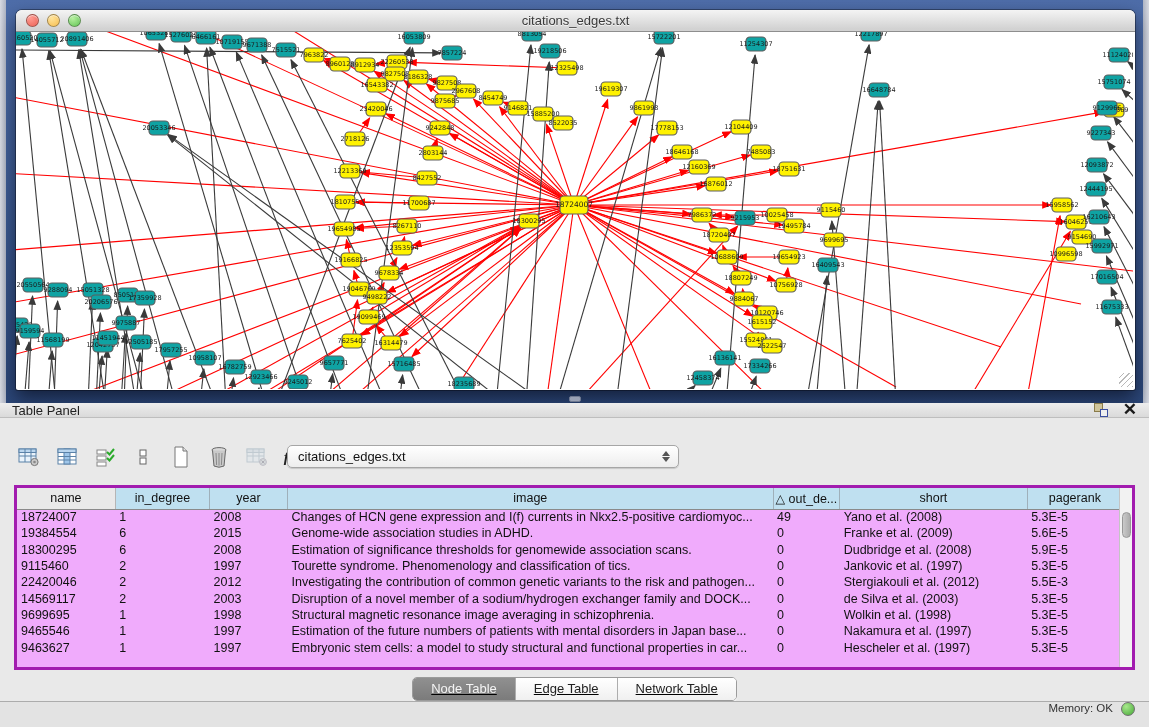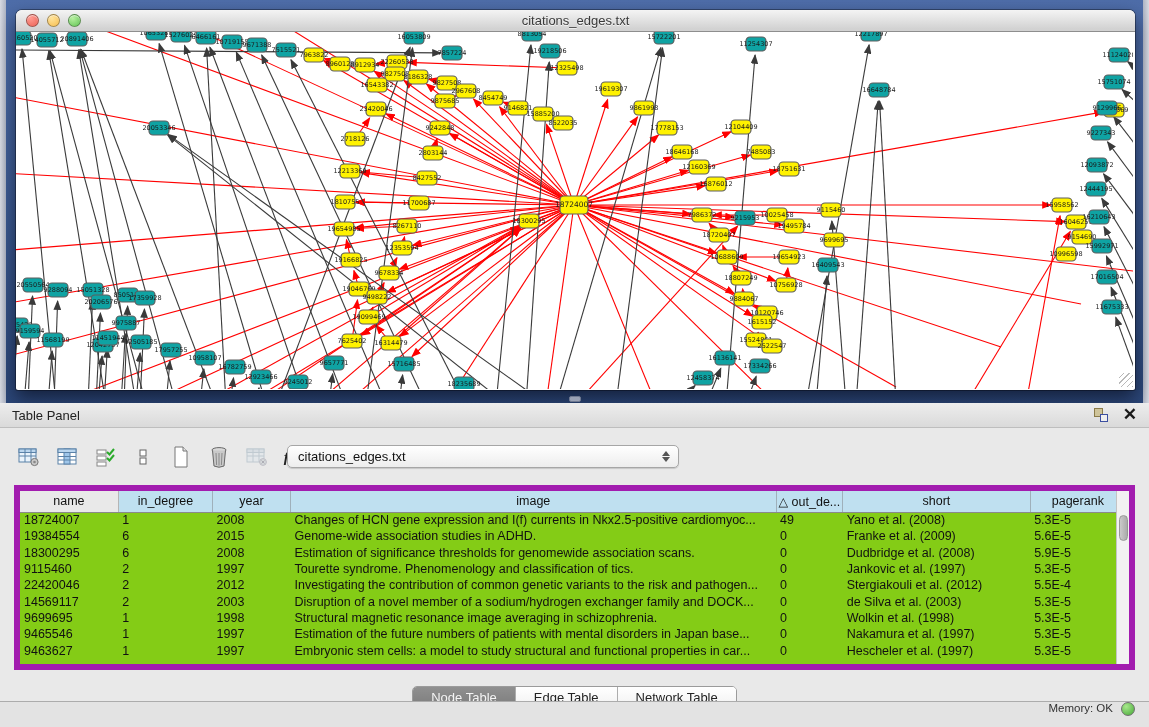--- a/index.html
+++ b/index.html
@@ -34,21 +34,21 @@
                      overflow:hidden; border-radius:0 0 2px 2px; }
   .net-canvas-wrap svg { display:block; }
   .resize-grip { position:absolute; right:2px; bottom:2px; width:14px; height:14px;
      background:repeating-linear-gradient(135deg,transparent 0 3px,#B9B9B9 3px 4px); }
   .splitter-handle { position:absolute; left:569px; top:396px; width:12px; height:6px;
      background:#9AA2B5; border:1px solid #6E7890; border-radius:2px; }
 
   
   .table-panel { position:absolute; left:0; top:403px; width:1149px; height:324px;
                  background:#E9E9E9; }
-  .tp-header { position:relative; height:25px;
+  .tp-header { position:relative; height:15px;
                background:linear-gradient(180deg,#EDEDED,#DADADA);
                border-bottom:1px solid #BEBEBE; display:flex; align-items:center; }
   .tp-title { margin-left:12px; font-size:13px; color:#222; }
   .tp-header .spacer { flex:1; }
   .float-icon { width:16px; height:16px; position:relative; margin-right:14px; cursor:pointer; }
   .float-icon .sq1 { position:absolute; left:1px; top:1px; width:9px; height:9px;
                      border:1.5px solid #8A7B49; background:#CFC49A; }
   .float-icon .sq2 { position:absolute; right:1px; bottom:1px; width:8px; height:8px;
                      border:1.5px solid #3C4FA0; background:#EFEFEF; }
   .close-icon { font-size:17px; font-weight:bold; color:#1A1A1A; margin-right:12px;
@@ -69,36 +69,36 @@
            font-size:13px; color:#111; cursor:pointer; }
   .combo .val { margin-left:10px; flex:1; }
   .combo .arrows { width:16px; margin-right:4px; display:flex; flex-direction:column;
                    align-items:center; gap:1px; }
   .combo .arrows i { width:0; height:0; border-left:4px solid transparent;
                      border-right:4px solid transparent; }
   .combo .arrows i.up { border-bottom:5px solid #555; }
   .combo .arrows i.dn { border-top:5px solid #555; }
 
   .grid-wrap { position:absolute; left:14px; top:82px; width:1121px; height:185px;
-               border:6px solid #a21caf; background:#84cc16; overflow:hidden; }
+               border:3px solid #a21caf; background:#f0abfc; overflow:hidden; }
   table.grid { border-collapse:collapse; table-layout:fixed; width:1106px; }
   table.grid th { height:21px; font-size:12.5px; font-weight:normal; color:#111;
                   border-right:1px solid #9FB0BA; border-bottom:1px solid #8A8A8A;
                   text-align:center; overflow:hidden; white-space:nowrap; cursor:pointer; }
   table.grid th.hl { background:#BFE0F0; }
   table.grid th.plain { background:#E9E9E9; border-right:1px solid #B5B5B5; }
   table.grid td { height:16.3px; font-size:12.5px; color:#111; padding:0 4px;
                   white-space:nowrap; overflow:hidden; }
   .vscroll { position:absolute; right:0; top:0; width:13px; height:100%;
              background:#F2F2F2; border-left:1px solid #C4C4C4; }
   .vthumb { position:absolute; left:1.5px; top:24px; width:9px; height:26px;
             background:linear-gradient(90deg,#CACACA,#ABABAB); border-radius:5px;
             border:1px solid #979797; cursor:pointer; }
 
-  .tabbar { position:absolute; left:0; top:283px; width:100%; display:flex;
+  .tabbar { position:absolute; left:0; top:274px; width:100%; display:flex;
             justify-content:center;text-decoration:underline; }
   .seg { display:flex; border:1px solid #9B9B9B; border-radius:5px; overflow:hidden;
          background:#FDFDFD; box-shadow:0 1px 1px rgba(255,255,255,.8); }
   .seg .tab { padding:3px 18px 4px; font-size:13px; color:#222; cursor:pointer;
               border-left:1px solid #ADADAD; background:linear-gradient(180deg,#FFFFFF,#F0F0F0); }
   .seg .tab:first-child { border-left:none; }
   .seg .tab.active { background:linear-gradient(180deg,#909090,#7B7B7B); color:#F4F4F4; }
 
   .statusbar { position:absolute; left:0; top:298px; width:100%; height:26px;
                background:#E3E3E3; border-top:1px solid #ACACAC;
@@ -923,21 +923,21 @@
               <td>Jankovic et al. (1997)</td>
               <td>5.3E-5</td>
             </tr>
             <tr>
               <td>22420046</td>
               <td>2</td>
               <td>2012</td>
               <td>Investigating the contribution of common genetic variants to the risk and pathogen...</td>
               <td>0</td>
               <td>Stergiakouli et al. (2012)</td>
-              <td>5.5E-4</td>
+              <td>5.5E-3</td>
             </tr>
             <tr>
               <td>14569117</td>
               <td>2</td>
               <td>2003</td>
               <td>Disruption of a novel member of a sodium/hydrogen exchanger family and DOCK...</td>
               <td>0</td>
               <td>de Silva et al. (2003)</td>
               <td>5.3E-5</td>
             </tr>

